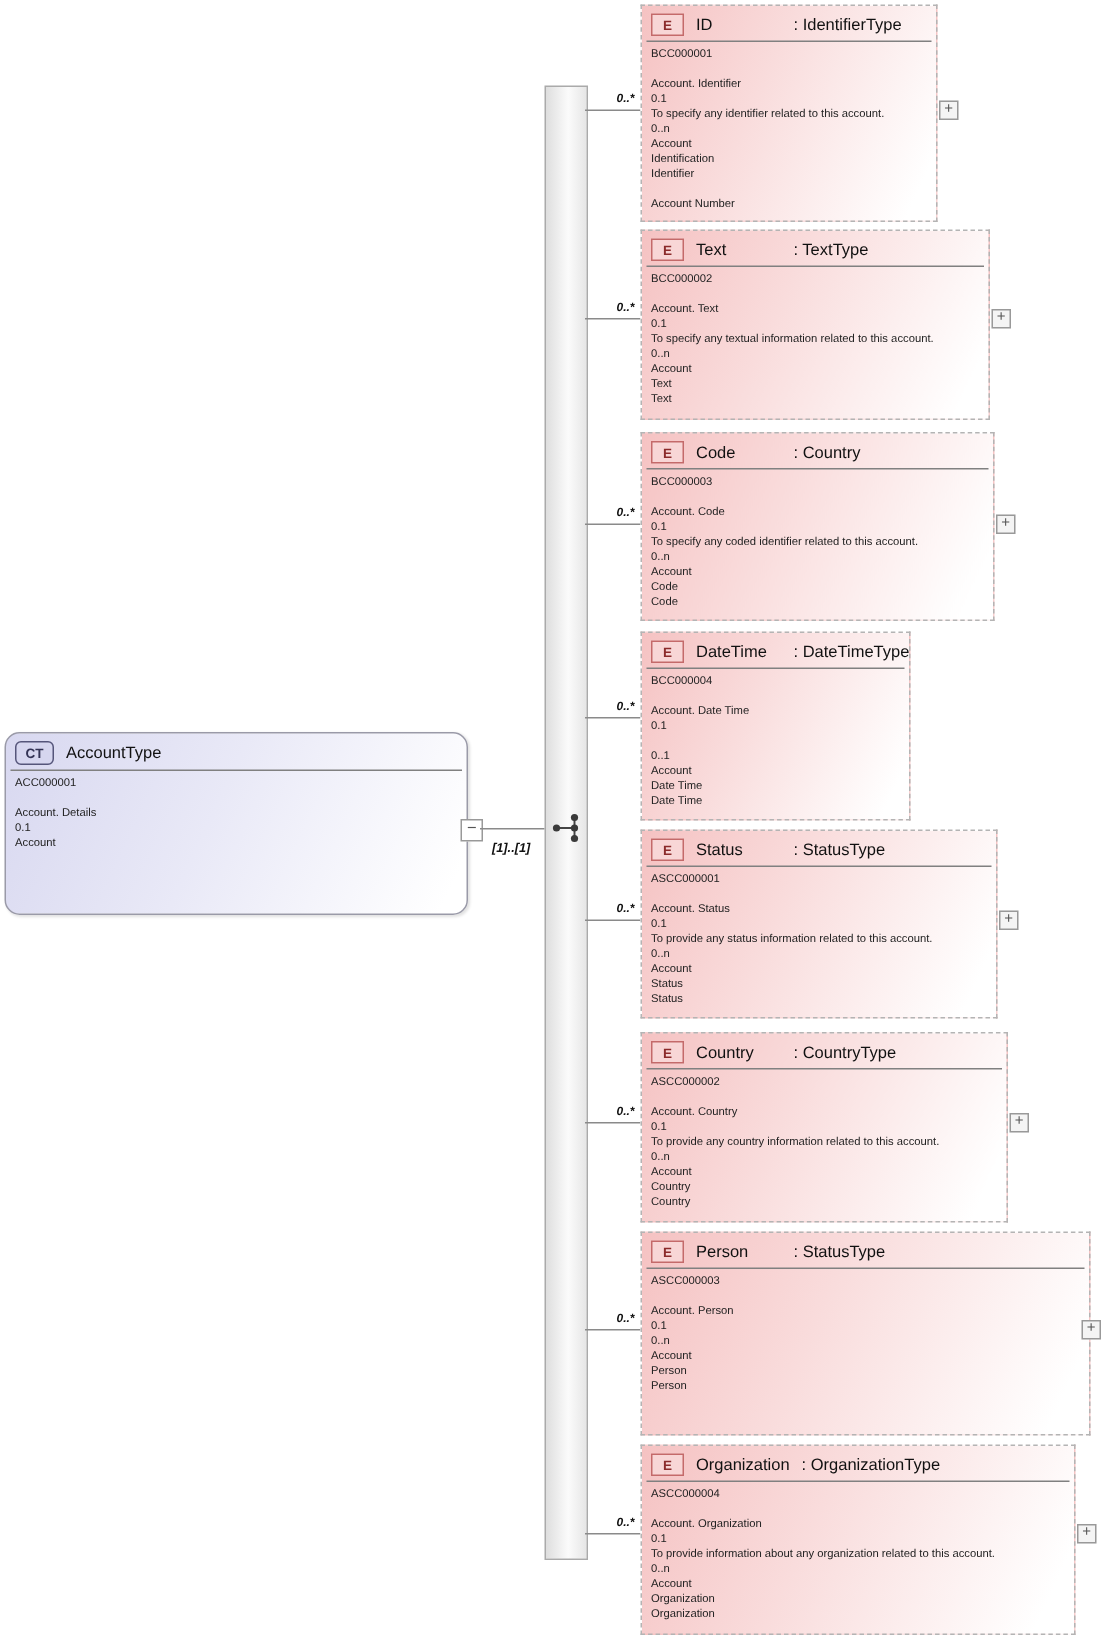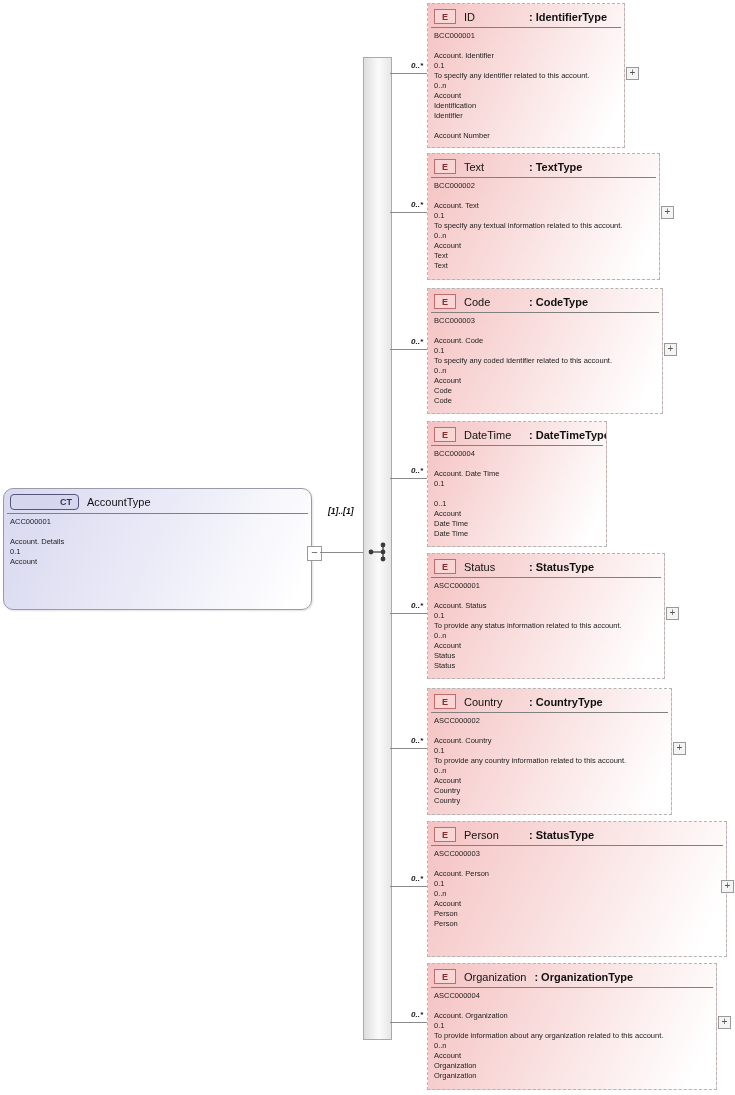--- a/index.html
+++ b/index.html
@@ -6,23 +6,23 @@
   #canvas{position:relative;width:735px;height:1095px;background:#ffffff;overflow:hidden;
           font-family:"Liberation Sans", sans-serif;}
   
   .ebox{position:absolute;border:1px dashed #b4b4b4;overflow:hidden;
         background:linear-gradient(115deg,#f5c2c2 0%,#f9dcdc 40%,#ffffff 92%);}
   .ehead{display:flex;align-items:center;gap:8px;padding:5px 6px 1px 6px;}
   .badge{display:flex;align-items:center;justify-content:center;flex:0 0 auto;
          font-weight:bold;font-size:9px;}
   .badge-e{width:20px;height:13px;background:#f8d6d6;border:1px solid #c46a6a;color:#8b2b2b;}
   .badge-ct{width:24px;height:14px;background:#d6d6ef;border:1px solid #55557a;color:#333355;
-            border-radius:4px;padding-left:43px;}
+            border-radius:4px;}
   .ename{font-weight:normal;font-size:11px;color:#111;min-width:57px;white-space:nowrap;}
-  .etype{font-weight:bold;font-size:11px;color:#111;white-space:nowrap;}
+  .etype{font-weight:normal;font-size:11px;color:#111;white-space:nowrap;}
   .erule{border-top:1px solid #808080;margin:2px 3px 0 3px;}
   .ebody{padding:3px 6px 2px 6px;font-size:7.5px;line-height:10px;color:#222;}
   .bline{min-height:10px;}
   
   .ctbox{position:absolute;border:1px solid #9a9aa8;border-radius:10px;overflow:hidden;
          background:linear-gradient(115deg,#d8d8f0 0%,#e9e9f7 45%,#ffffff 95%);
          box-shadow:1px 1px 2px rgba(0,0,0,0.12);}
   
   .seqbar{position:absolute;left:363px;top:57px;width:27px;height:981px;border:1px solid #aaaaaa;
           background:linear-gradient(to right,#dedede 0%,#fbfbfb 55%,#e6e6e6 100%);}
@@ -52,21 +52,21 @@
         <div class="bline"></div>
         <div class="bline">Account. Details</div>
         <div class="bline">0.1</div>
         <div class="bline">Account</div>
       </div>
   </div>
 
   <div class="collapser" style="left:307px;top:546px">−</div>
 
   <div class="conn" style="left:320px;top:552px;width:43px"></div>
-  <div class="edgelabel" style="left:328px;top:506px">[1]..[1]</div>
+  <div class="edgelabel" style="left:328px;top:560px">[1]..[1]</div>
 
   <div class="seqbar"></div>
   <svg class="seqicon" viewBox="0 0 22 24">
     <line x1="4" y1="12" x2="16" y2="12" stroke="#444" stroke-width="1.3"></line>
     <line x1="16" y1="5" x2="16" y2="19" stroke="#444" stroke-width="1.3"></line>
     <circle cx="4" cy="12" r="2.4" fill="#3a3a3a"></circle>
     <circle cx="16" cy="5" r="2.4" fill="#3a3a3a"></circle>
     <circle cx="16" cy="12" r="2.4" fill="#3a3a3a"></circle>
     <circle cx="16" cy="19" r="2.4" fill="#3a3a3a"></circle>
   </svg>
@@ -130,21 +130,21 @@
         <div class="bline">Text</div>
         <div class="bline">Text</div>
       </div>
   </div>
   <div class="expander" style="left:661px;top:206px">+</div>
 
   <div class="ebox" style="left:427px;top:288px;width:234px;height:124px">
     <div class="ehead">
       <span class="badge badge-e">E</span>
       <span class="ename">Code</span>
-      <span class="etype">: CodeType</span>
+      <span class="etype">: Country</span>
     </div>
     <div class="erule"></div>
     <div class="ebody">
         <div class="bline">BCC000003</div>
         <div class="bline"></div>
         <div class="bline">Account. Code</div>
         <div class="bline">0.1</div>
         <div class="bline">To specify any coded identifier related to this account.</div>
         <div class="bline">0..n</div>
         <div class="bline">Account</div>

